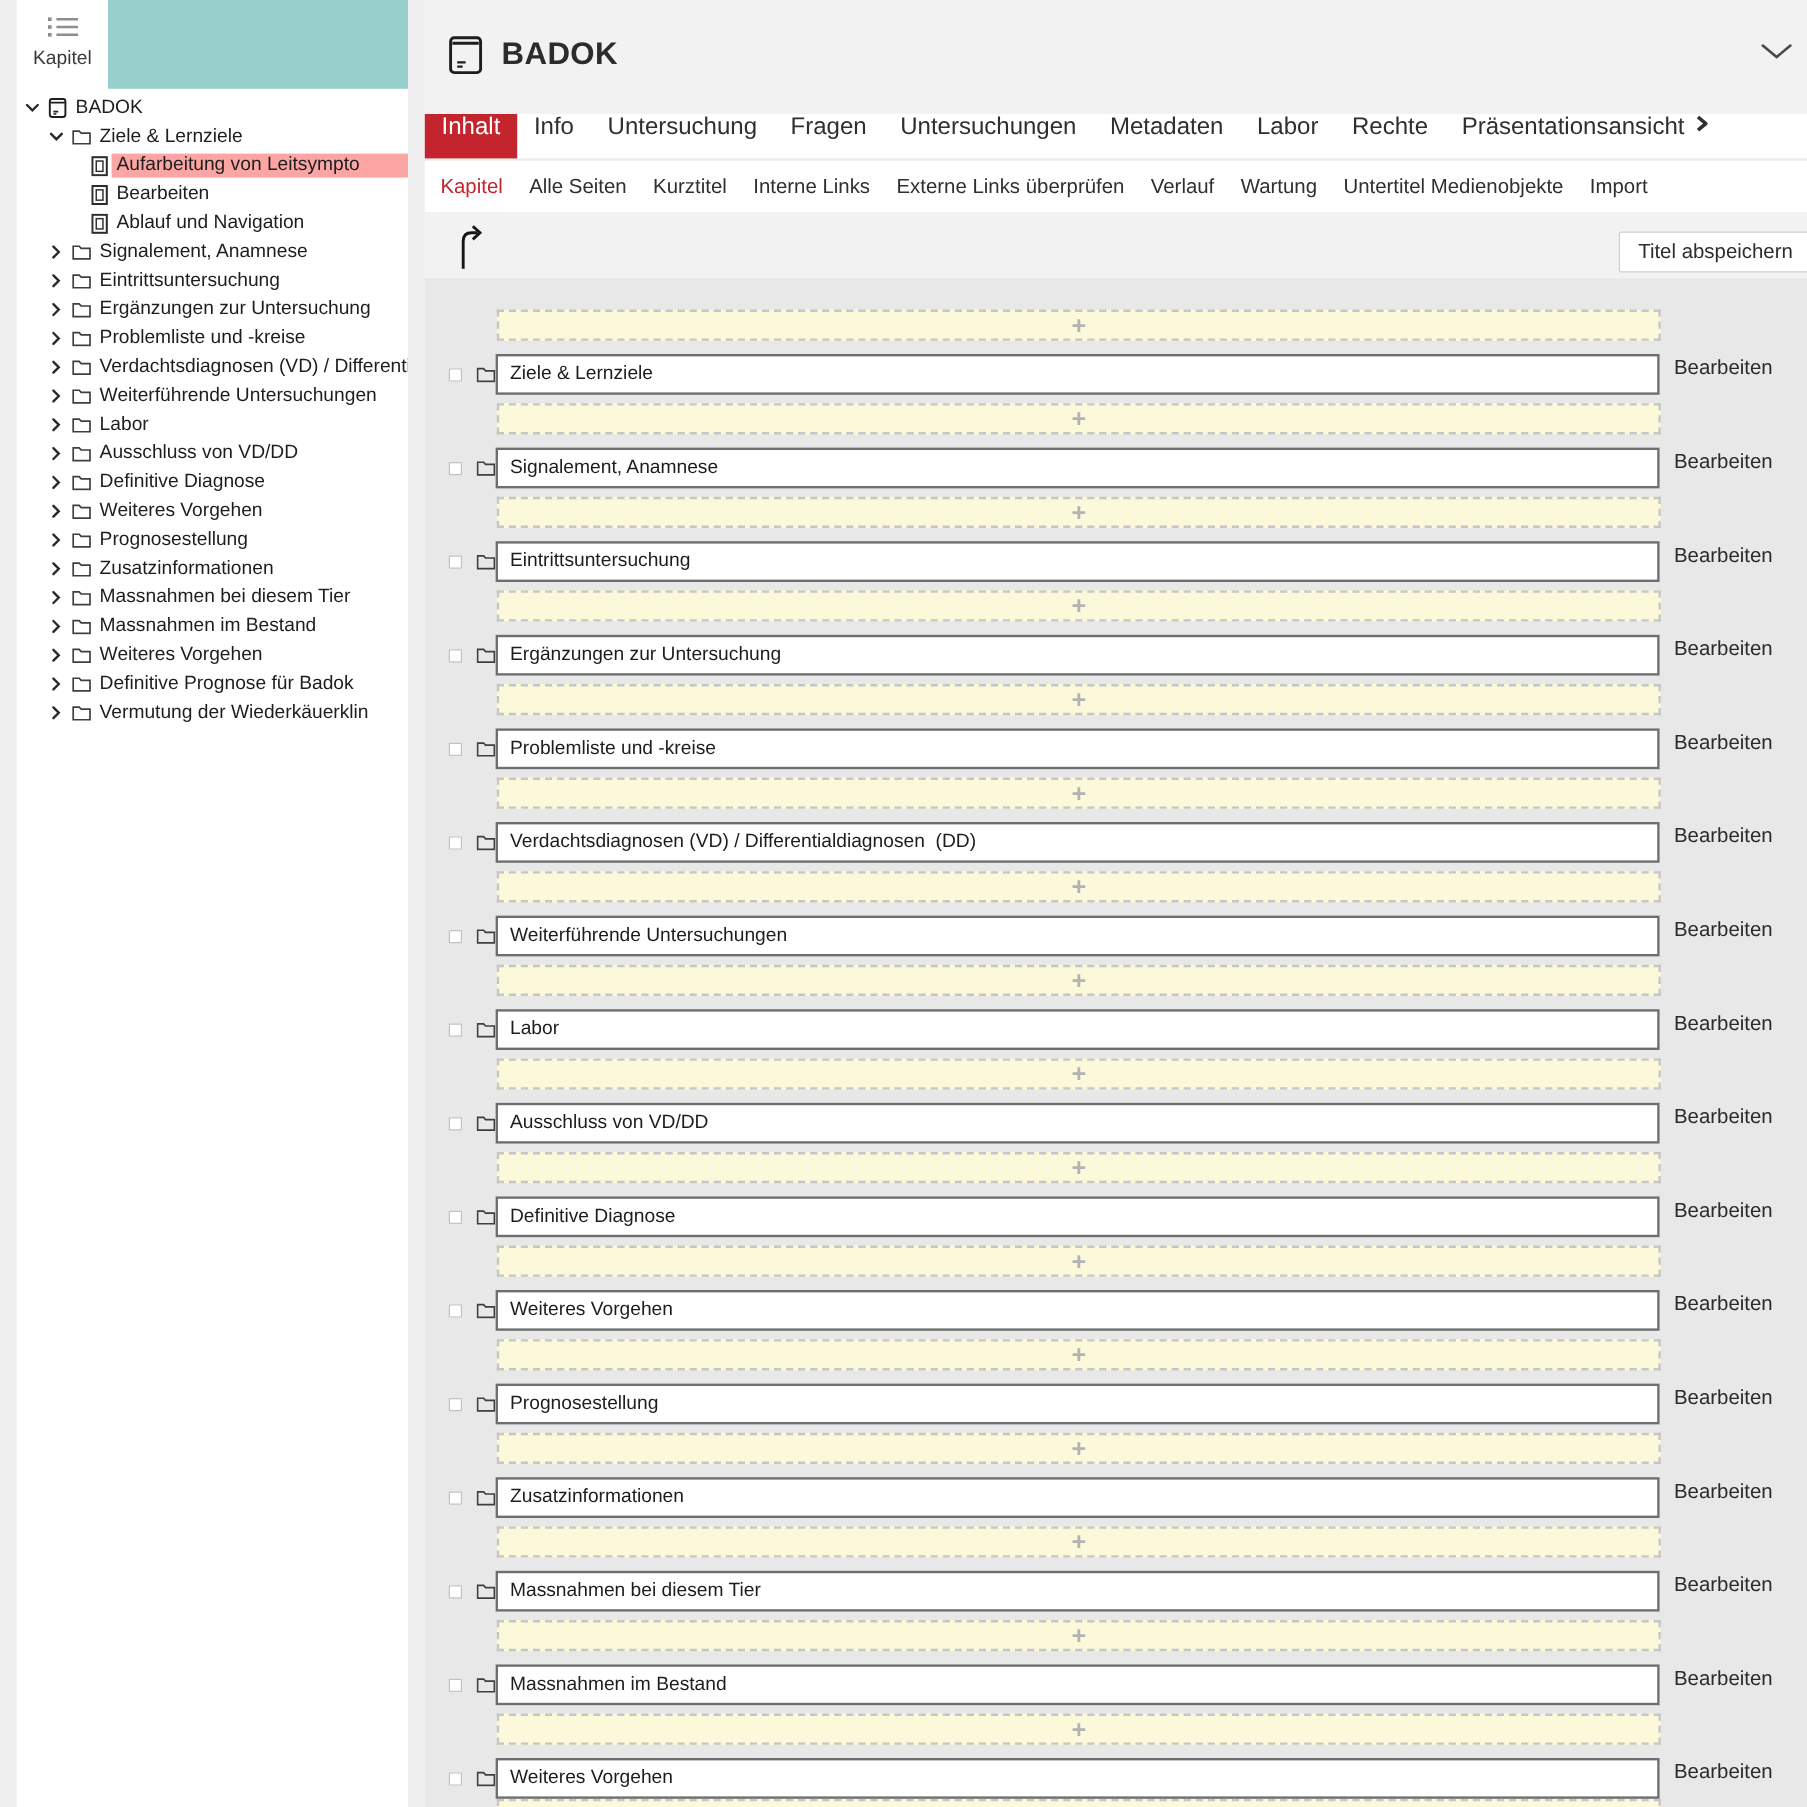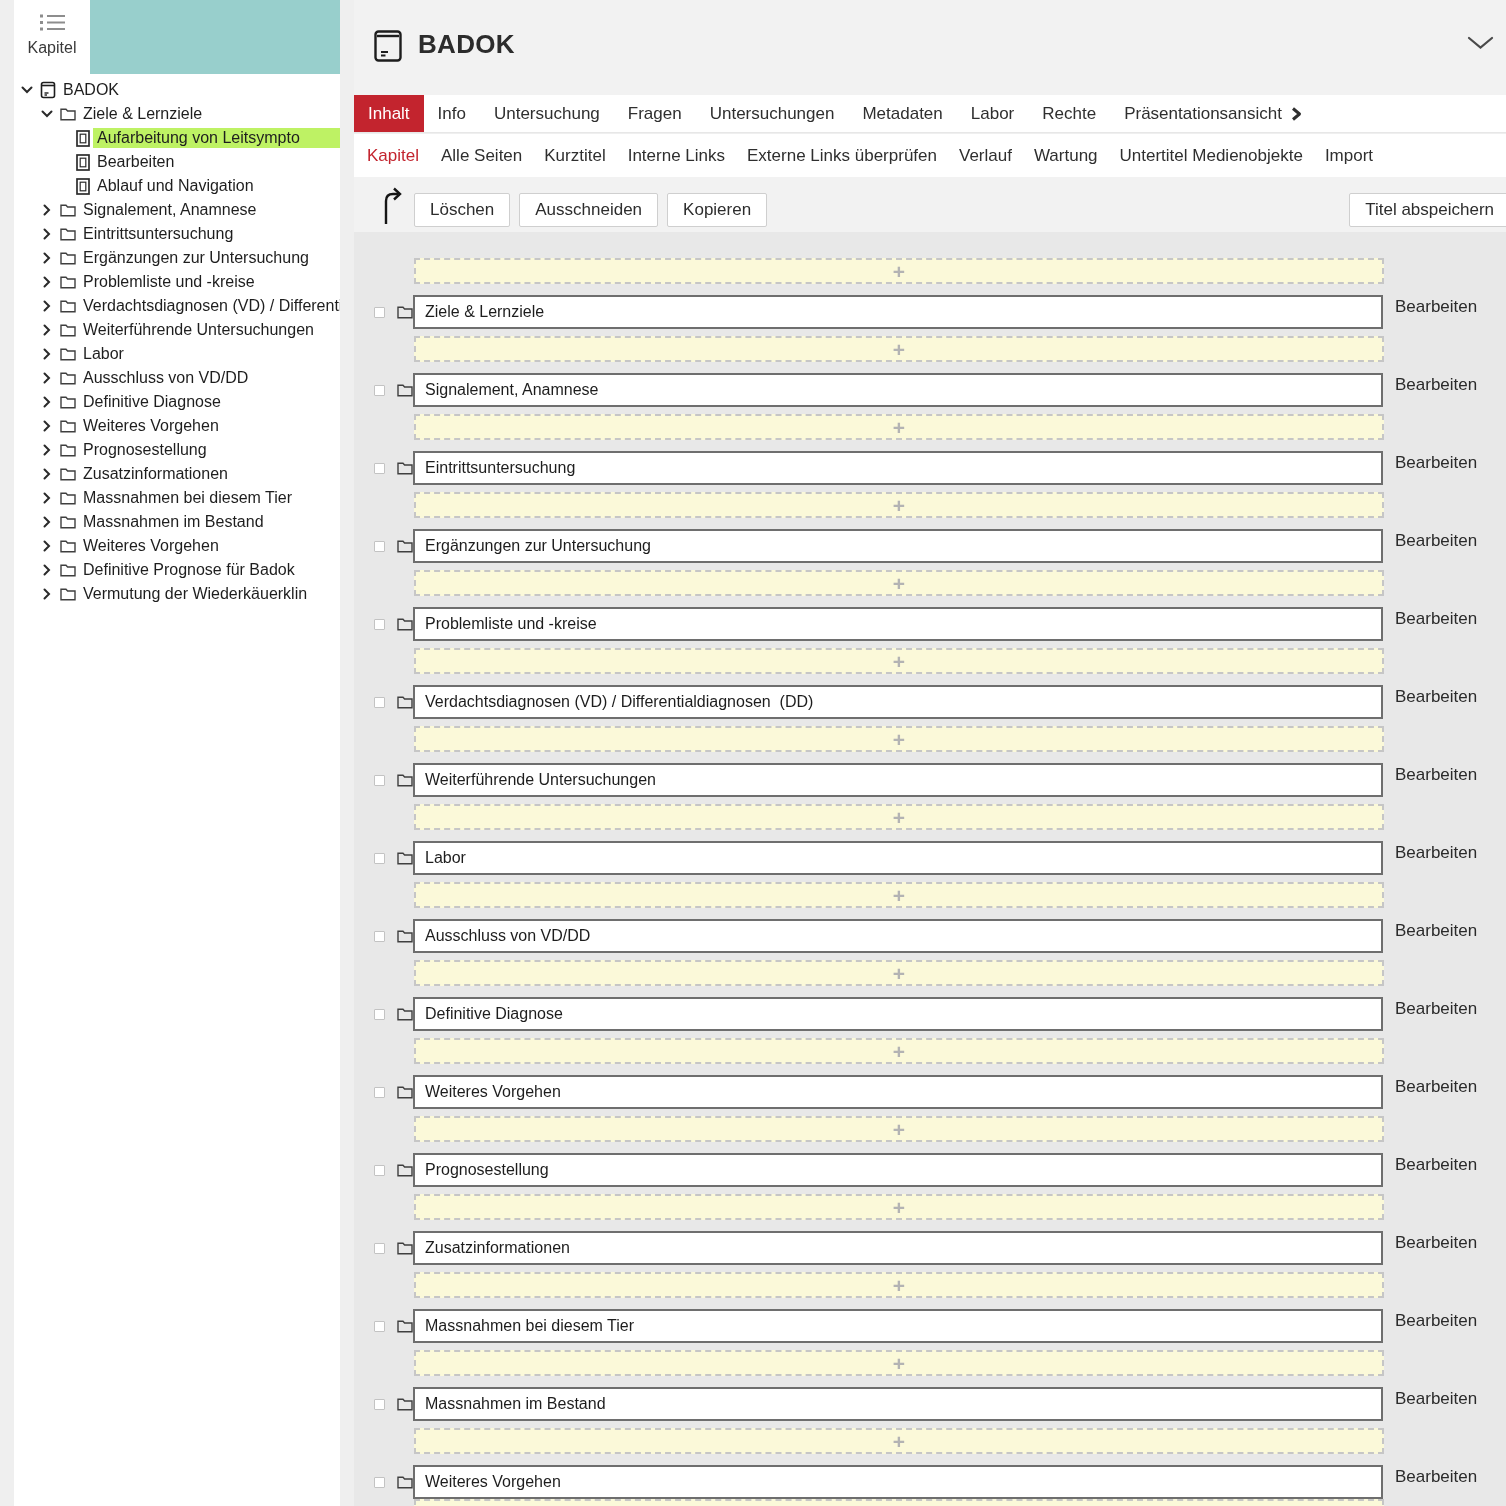--- a/index.html
+++ b/index.html
@@ -13,31 +13,31 @@
   #kapitel-box .k-icon { display:inline-block; margin-top:13px; }
   #kapitel-label { font-size:16px; color:#3a3a3a; margin-top:3px; }
   #teal-block { position:absolute; left:76px; top:0; width:250px; height:74px; background:#98cfcc; }
 
   #tree { position:absolute; top:78px; left:0; right:0; }
   .tree-row { height:24px; display:flex; align-items:center; font-size:16px; color:#1e1e1e; white-space:nowrap; cursor:pointer; }
   .lvl0 { padding-left:6px; } .lvl1 { padding-left:26px; } .lvl2 { padding-left:62px; }
   .tree-chev { width:14px; margin-right:6px; display:flex; align-items:center; justify-content:center; flex:none; }
   .tree-icon { display:flex; align-items:center; margin-right:3px; flex:none; }
   .tree-label { flex:1 1 0; min-width:0; overflow:hidden; padding:1px 4px; }
-  .tree-label.selected { background:#bef264; }
+  .tree-label.selected { background:#fca5a5; }
 
   
   #main { position:absolute; left:340px; top:0; width:1166px; height:1506px; }
   #main-header { position:absolute; top:0; left:0; right:0; height:95px; background:#f2f2f2; }
   #main-header .book { position:absolute; left:18px; top:27px; }
   #page-title { position:absolute; left:64px; top:29px; font-size:26px; font-weight:600; color:#2c2c2c; letter-spacing:.3px; }
   #header-chevron { position:absolute; right:26px; top:36px; cursor:pointer; }
 
   #tabs-primary { position:absolute; top:95px; left:0; right:0; height:38px; background:#fff; display:flex; border-bottom:1px solid #e7e7e7; }
-  .ptab { display:flex; align-items:center; padding:0 14px; font-size:17px; color:#2f2f2f; cursor:pointer; }
+  .ptab { display:flex; padding:0 14px; font-size:20px; color:#2f2f2f; cursor:pointer; }
   .ptab.active { background:#c3242e; color:#fff; }
   .ptab .tab-chev { margin-left:9px; display:flex; }
 
   #tabs-secondary { position:absolute; top:134px; left:0; right:0; height:43px; background:#fff; display:flex; align-items:center; padding-left:2px; }
   .stab { padding:0 11px; font-size:17px; color:#2f2f2f; cursor:pointer; }
   .stab.active { color:#c3242e; }
 
   #toolbar { position:absolute; top:177px; left:0; right:0; height:55px; background:#f2f2f2; }
   #move-arrow { position:absolute; left:24px; top:9px; cursor:pointer; }
   #toolbar-buttons { position:absolute; left:60px; top:16px; display:flex; gap:9px; }
@@ -431,25 +431,20 @@
         <div class="stab">Import</div>
       </div>
 
     <div id="toolbar">
       <span id="move-arrow">
         <svg width="28" height="40" viewBox="0 0 28 40">
           <path d="M8 38 L8 15 Q8 8 15 8 L20 8" fill="none" stroke="#161616" stroke-width="2.4"></path>
           <path d="M16 2.5 L22 8 L16 13.5" fill="none" stroke="#161616" stroke-width="2.4" stroke-linejoin="miter"></path>
         </svg>
       </span>
-      <div id="toolbar-buttons">
-        <button class="btn">Löschen</button>
-        <button class="btn">Ausschneiden</button>
-        <button class="btn">Kopieren</button>
-      </div>
       <button class="btn" id="save-btn">Titel abspeichern</button>
     </div>
 
     <div id="content">
       <div id="chapter-list">
           <div class="insert-bar">
             <span class="insert-plus">+</span>
           </div>
           <div class="chapter-row">
             <span class="row-check"></span>

